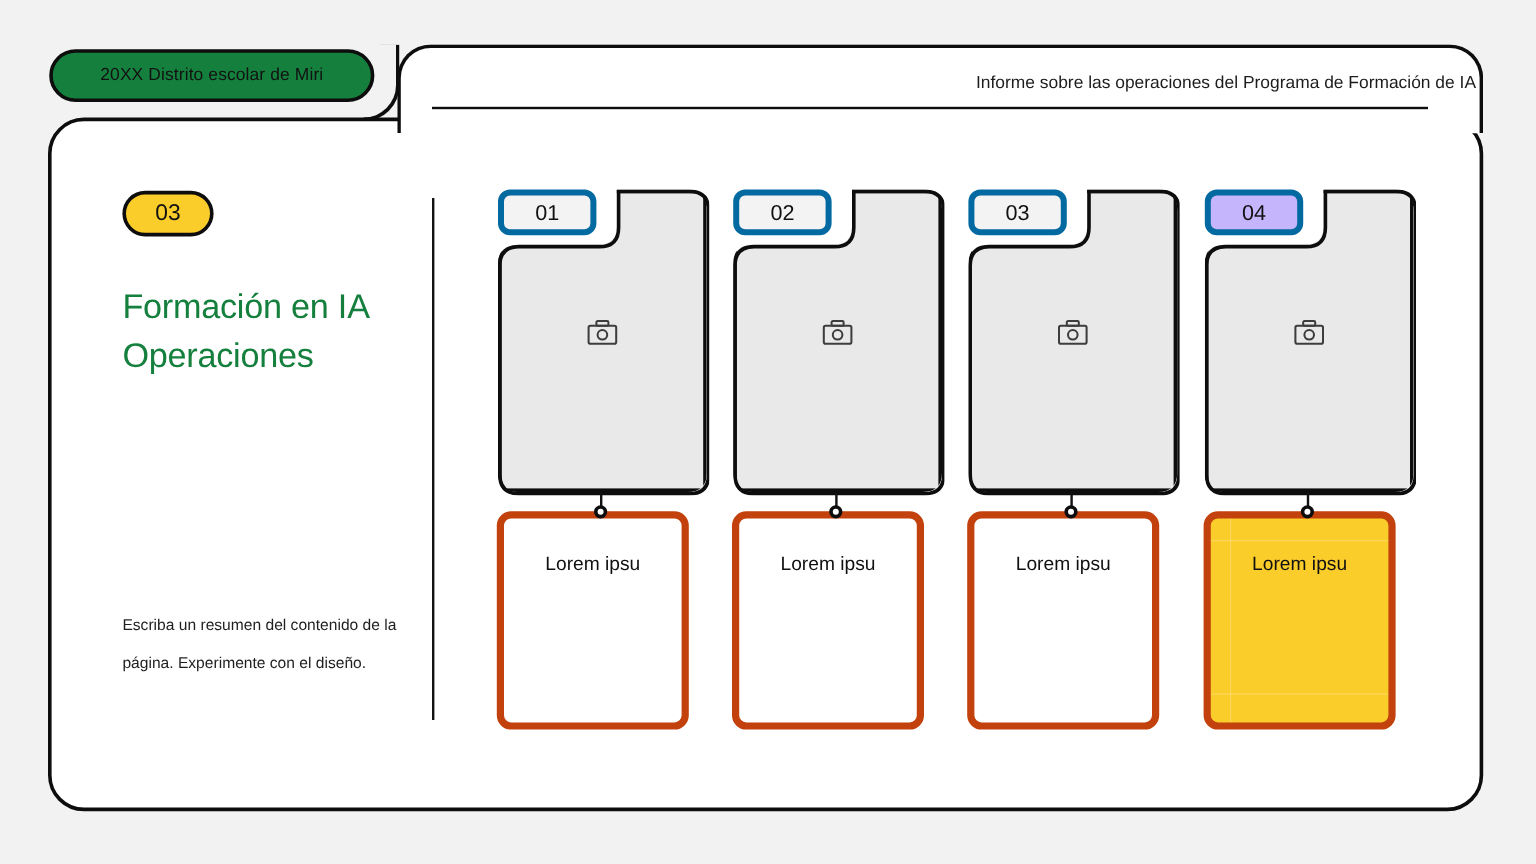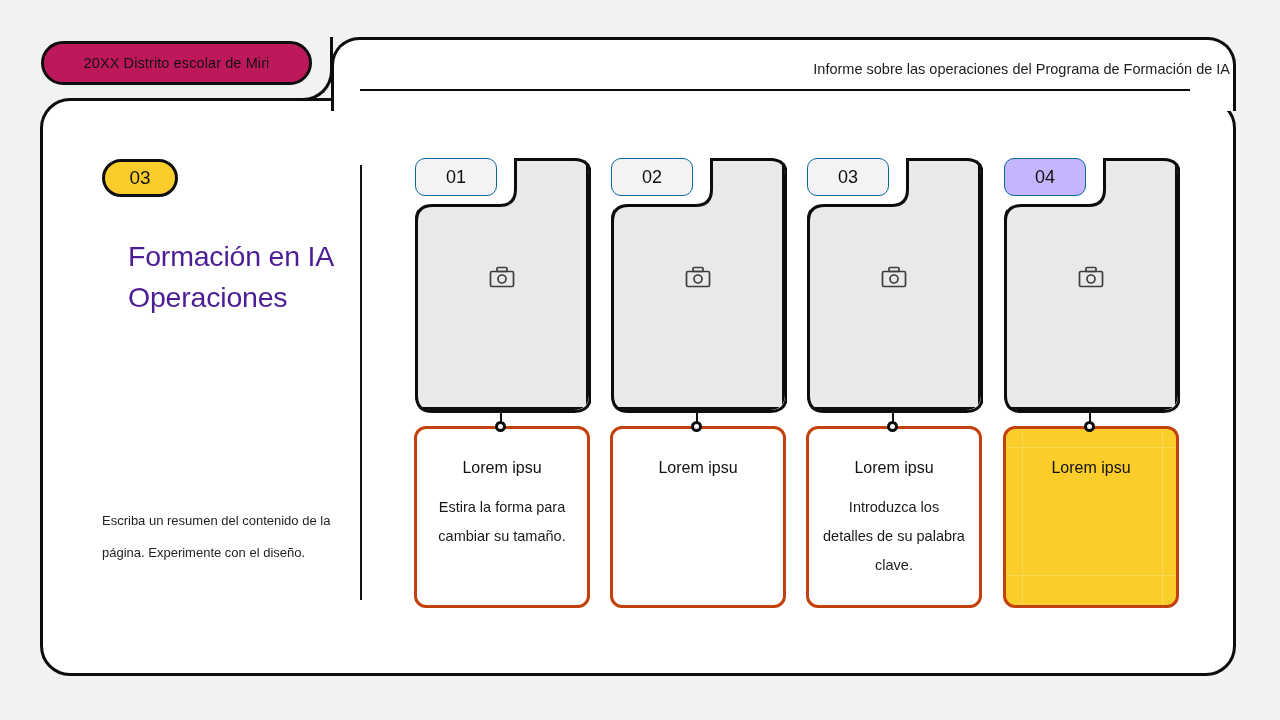--- a/index.html
+++ b/index.html
@@ -59,21 +59,21 @@
     border-top: none; border-left: none;
     background: transparent;
     box-sizing: border-box;
   }
 
   
   .brand-badge {
     position: absolute;
     left: 41px; top: 41px;
     width: 271px; height: 44px;
-    background: #be185d;
+    background: #15803d;
     border: 3px solid #0d0d0d;
     border-radius: 22px;
     box-sizing: border-box;
     display: flex; align-items: center; justify-content: center;
     font-size: 14.5px;
     color: #121212;
     letter-spacing: 0.1px;
   }
 
   
@@ -103,23 +103,22 @@
     display: flex; align-items: center; justify-content: center;
     font-size: 19px;
     color: #121212;
   }
   .section-title {
     position: absolute;
     left: 102px; top: 236px;
     width: 250px;
     font-size: 28.5px;
     line-height: 41px;
-    color: #4c1d95;
+    color: #15803d;
     letter-spacing: -0.2px;
-    margin-left: 26px;
   }
   .section-desc {
     position: absolute;
     left: 102px; top: 505px;
     width: 230px;
     font-size: 13px;
     line-height: 32px;
     color: #1f1f1f;
   }
 
@@ -147,21 +146,21 @@
   .card.c1 { left: 196px; text-decoration: underline; }
   .card.c2 { left: 392px; }
   .card.c3 { left: 589px; }
 
   
   .num-tab {
     position: absolute;
     left: 2px; top: 3px;
     width: 82px; height: 38px;
     background: #f3f3f3;
-    border: 1px solid #0369a1;
+    border: 5px solid #0369a1;
     border-radius: 10px;
     box-sizing: border-box;
     display: flex; align-items: center; justify-content: center;
     font-size: 18px;
     color: #111111;
     z-index: 4;
   }
   .num-tab.hl { background: #c4b5fd; }
 
   
@@ -206,23 +205,23 @@
     background: #ffffff;
     border: 3px solid #0d0d0d;
     box-sizing: border-box;
     z-index: 5;
   }
 
   
   .text-card {
     position: absolute;
     left: 1px; top: 271px;
-    width: 176px; height: 182px;
+    width: 160px; height: 182px;
     background: #ffffff;
-    border: 3px solid #c2410c;
+    border: 6px solid #c2410c;
     border-radius: 12px;
     box-sizing: border-box;
     z-index: 3;
     overflow: hidden;
   }
   .text-card.hl { background: #fbcd2b; }
   .text-card.hl::before,
   .text-card.hl::after {
     content: "";
     position: absolute;
@@ -295,21 +294,20 @@
           </svg>
         </div>
       </div>
       <div class="num-tab">
         <span>01</span>
       </div>
       <div class="connector-stem"></div>
       <div class="connector-node"></div>
       <div class="text-card">
         <div class="tc-title">Lorem ipsu</div>
-        <div class="tc-body">Estira la forma para cambiar su tamaño.</div>
       </div>
     </div>
 
     <div class="card c1">
       <div class="img-box">
         <div class="img-shape"></div>
         <svg class="img-outline" width="176" height="255" viewBox="0 0 176 255">
           <path d="M 100.5 1.5 L 159.5 1.5 Q 175.5 1.5 175.5 17.5 L 175.5 237.5 Q 175.5 253.5 159.5 253.5 L 17.5 253.5 Q 1.5 253.5 1.5 237.5 L 1.5 63.5 Q 1.5 47.5 17.5 47.5 L 84.5 47.5 Q 100.5 47.5 100.5 31.5 Z" fill="none" stroke="#0d0d0d" stroke-width="3"></path>
         </svg>
         <div class="cam-icon">
@@ -344,21 +342,20 @@
           </svg>
         </div>
       </div>
       <div class="num-tab">
         <span>03</span>
       </div>
       <div class="connector-stem"></div>
       <div class="connector-node"></div>
       <div class="text-card">
         <div class="tc-title">Lorem ipsu</div>
-        <div class="tc-body">Introduzca los detalles de su palabra clave.</div>
       </div>
     </div>
 
     <div class="card c3">
       <div class="img-box">
         <div class="img-shape"></div>
         <svg class="img-outline" width="176" height="255" viewBox="0 0 176 255">
           <path d="M 100.5 1.5 L 159.5 1.5 Q 175.5 1.5 175.5 17.5 L 175.5 237.5 Q 175.5 253.5 159.5 253.5 L 17.5 253.5 Q 1.5 253.5 1.5 237.5 L 1.5 63.5 Q 1.5 47.5 17.5 47.5 L 84.5 47.5 Q 100.5 47.5 100.5 31.5 Z" fill="none" stroke="#0d0d0d" stroke-width="3"></path>
         </svg>
         <div class="cam-icon">

